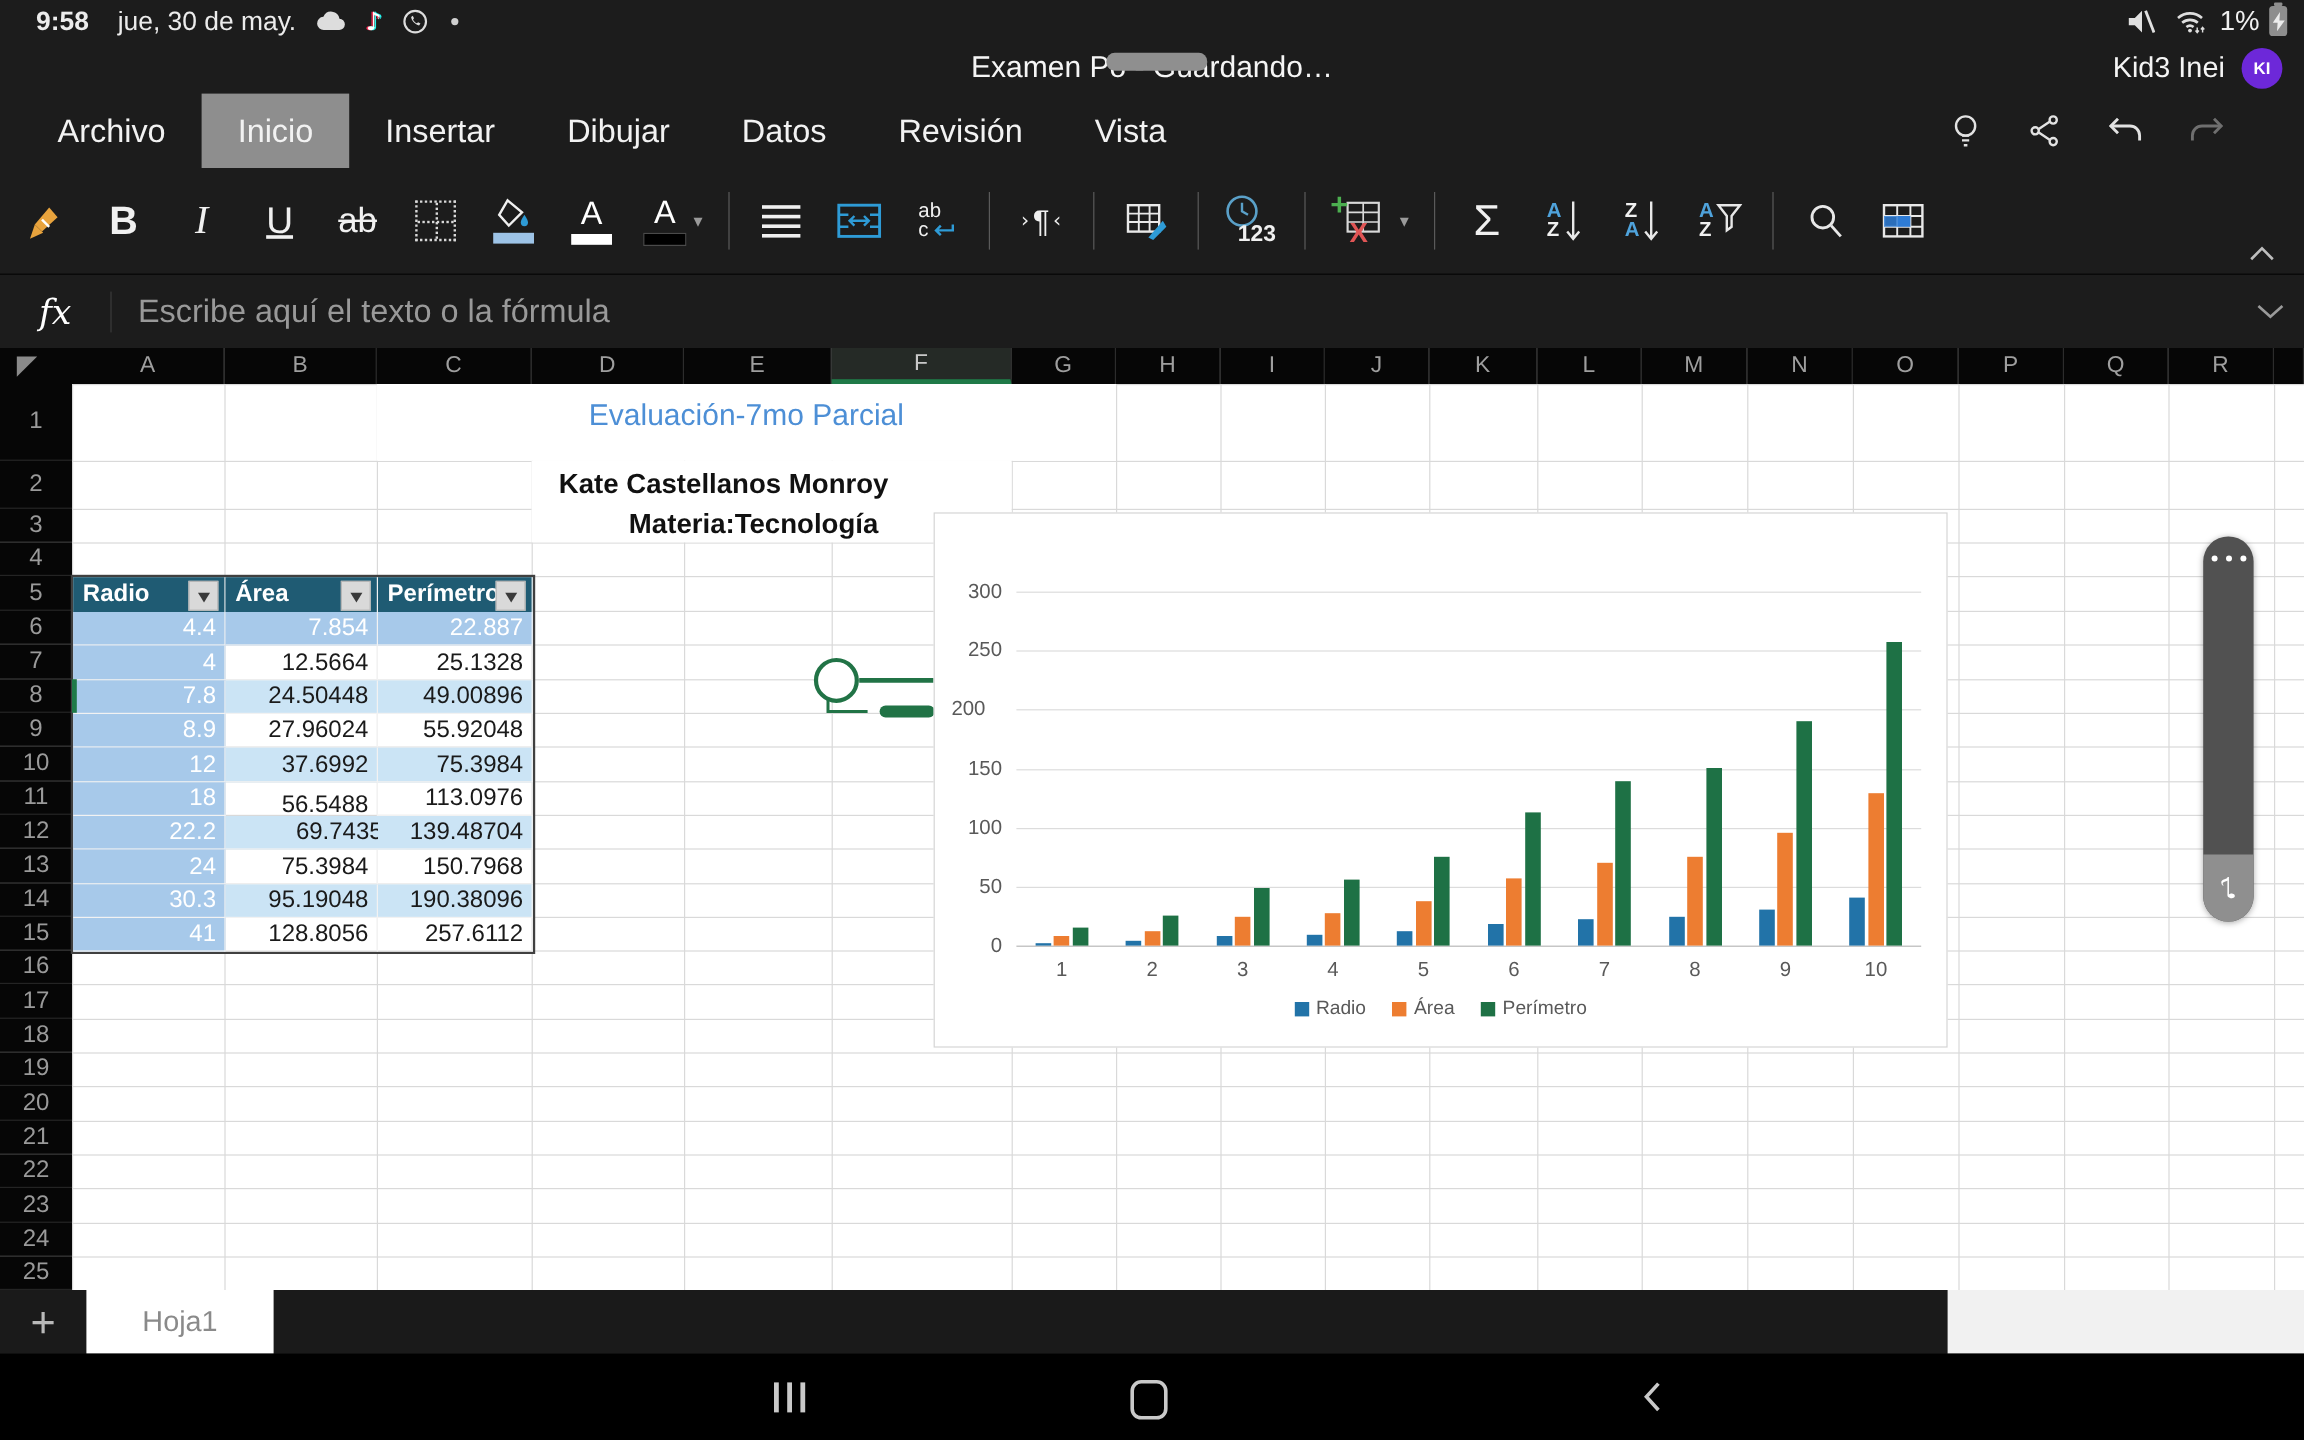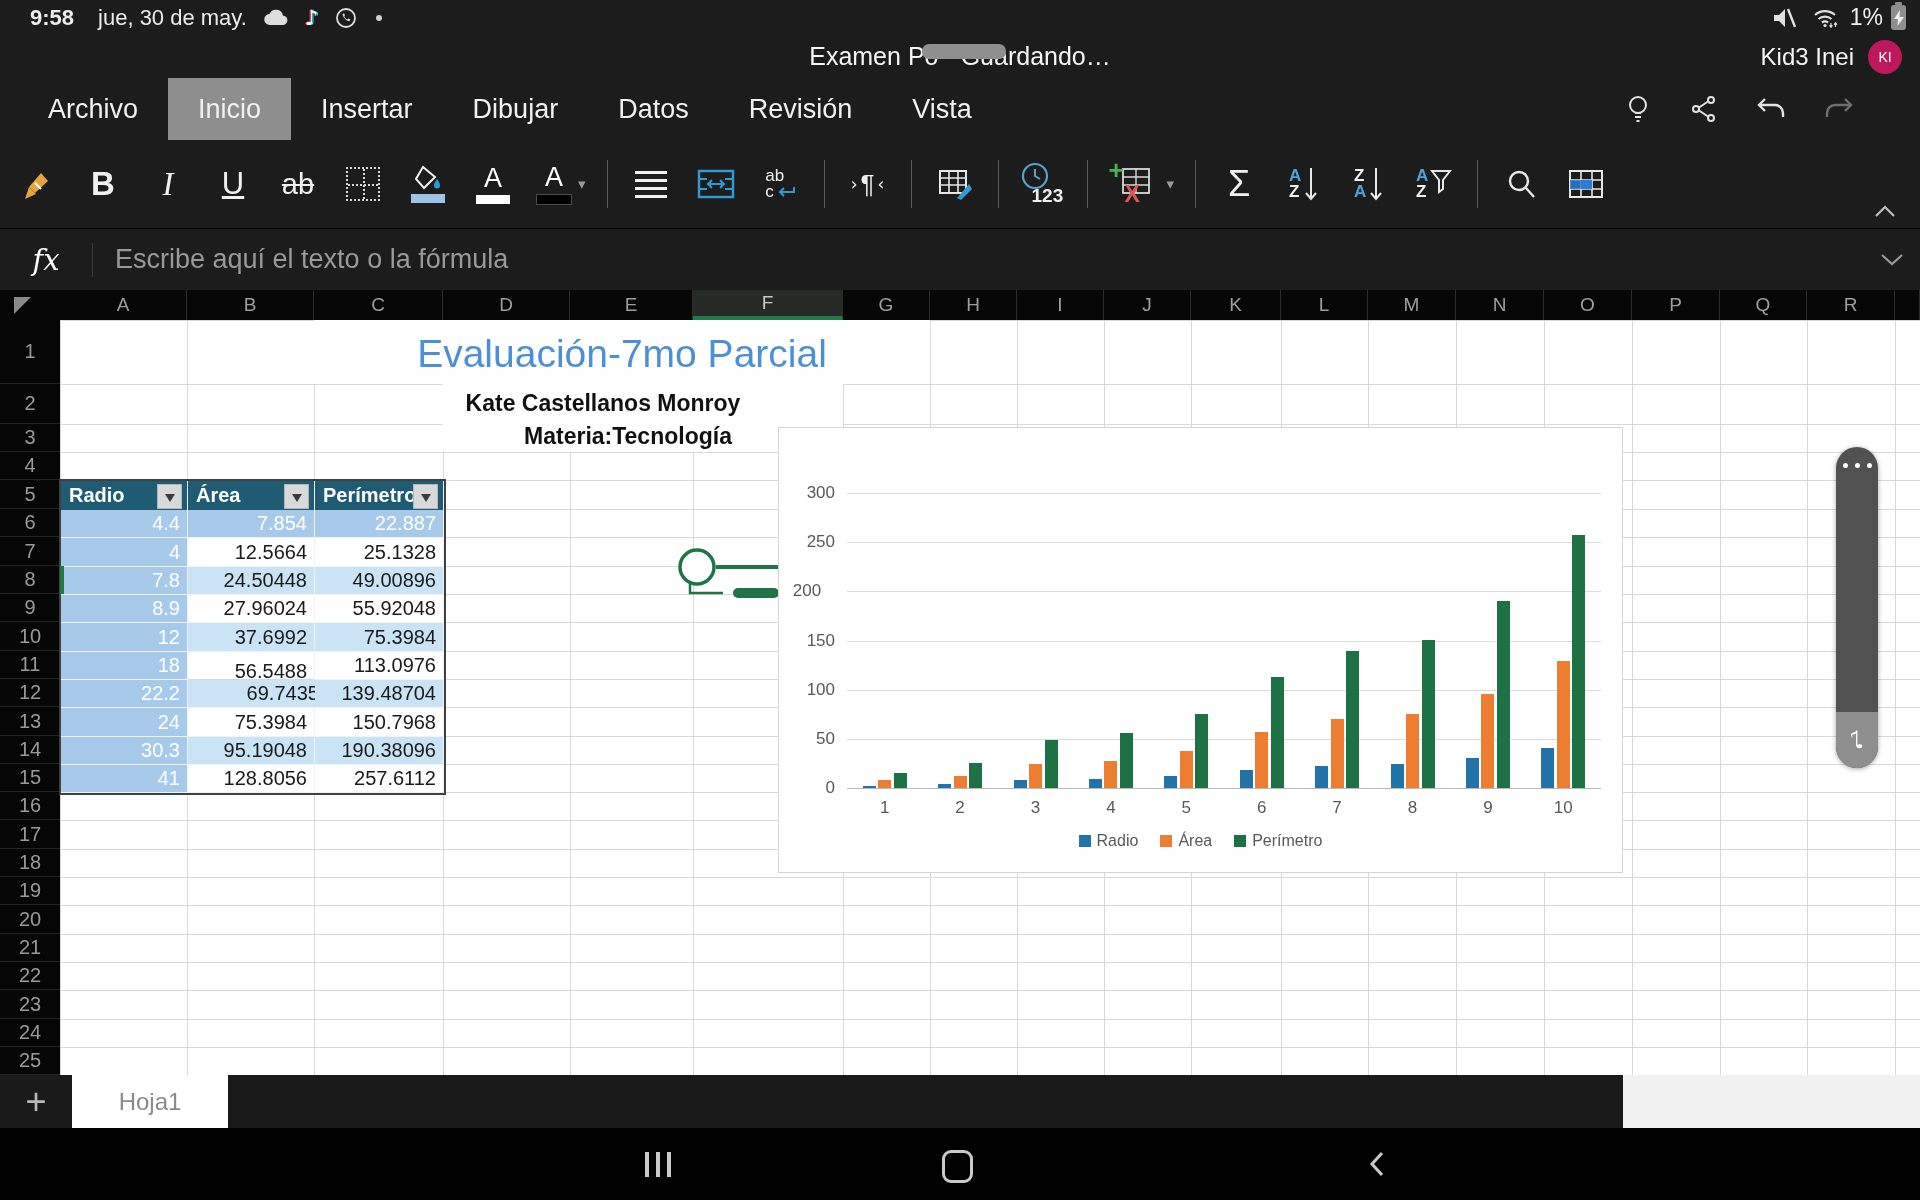--- a/index.html
+++ b/index.html
@@ -17,21 +17,21 @@
   #sb-right{margin-left:auto;display:flex;align-items:center;margin-right:14px}
   #sb-right .pct{font-size:23px;color:#f0f0f0;margin:0 8px 0 10px}
   .batt{width:15px;height:25px;background:#8e8e8e;border-radius:3px;position:relative;display:flex;align-items:center;justify-content:center}
   .batt:before{content:"";position:absolute;top:-3px;left:4px;width:7px;height:3px;background:#8e8e8e;border-radius:1px}
   
   #titlebar{left:0;top:35px;width:1920px;height:43px;display:flex;align-items:center;color:#f5f5f5}
   #doc-title{position:absolute;left:0;width:1920px;text-align:center;font-size:25px}
   #redact{position:absolute;left:922px;top:9px;width:84px;height:15px;background:#8f8f8f;border-radius:7px}
   #account{margin-left:auto;display:flex;align-items:center;gap:14px;padding-right:18px;z-index:2}
   #account .name{font-size:24px}
-  .avatar{width:34px;height:34px;border-radius:50%;background:#be185d;color:#fff;font-size:14px;font-weight:normal;
+  .avatar{width:34px;height:34px;border-radius:50%;background:#6d28d9;color:#fff;font-size:14px;font-weight:bold;
           display:flex;align-items:center;justify-content:center}
   
   #ribbon{left:0;top:78px;width:1920px;height:62px;display:flex;align-items:stretch;color:#f2f2f2}
   .rtab{font-size:27px;display:flex;align-items:center;padding:0 30px;cursor:default}
   .rtab.active{background:#8e8e8e}
   #ribbon-icons{margin-left:auto;display:flex;align-items:center;gap:38px;padding-right:66px}
   
   #toolbar{left:0;top:140px;width:1920px;height:88px;display:flex;align-items:center;gap:21px;padding:0 16px;box-sizing:border-box}
   .tb{height:88px;min-width:44px;display:flex;align-items:center;justify-content:center;color:#f0f0f0;font-size:30px}
   .tdiv{width:1px;height:48px;background:#5a5a5a}
@@ -64,21 +64,21 @@
   .colhdr{position:absolute;top:0;height:30px;background:#060606;color:#9e9e9e;font-size:19px;
           display:flex;align-items:center;justify-content:center;border-right:1px solid #2c2c2c;box-sizing:border-box}
   .colhdr.sel{background:#252a26;color:#c8c8c8;border-bottom:4px solid #1f7a48}
   .rowhdr{position:absolute;left:0;width:60px;background:#060606;color:#9a9a9a;font-size:20px;
           display:flex;align-items:center;justify-content:center;border-bottom:1px solid #242424;box-sizing:border-box}
   #selall{position:absolute;left:0;top:0;width:60px;height:30px;background:#060606;display:flex;align-items:center;justify-content:flex-start;padding-left:14px;box-sizing:border-box}
   #selall .tri{width:0;height:0;border-top:17px solid #8a8a8a;border-right:17px solid transparent}
   .gl-v{position:absolute;width:1px;background:#d9d9d9;top:30px;height:755px}
   .gl-h{position:absolute;height:1px;background:#d9d9d9;left:60px;width:1860px}
   .patch{position:absolute;background:#fff}
-  #cell-title{font-size:39px;color:#4d8fd6;text-align:center}
+  #cell-title{font-size:25px;color:#4d8fd6;text-align:center}
   #cell-author,#cell-subject{font-size:23px;font-weight:bold;color:#111;text-align:center}
   
   #table-region{position:absolute;left:60px;top:190px;width:383px;height:312px;border:2px solid #404040;box-sizing:content-box;margin-left:-1px;margin-top:-1px}
   .thcell{position:absolute;background:#1f5b73;color:#fff;font-weight:bold;font-size:20px;display:flex;align-items:center;
           padding-left:8px;box-sizing:border-box;border-right:1px solid #f2f2f2}
   .fbtn{position:absolute;right:5px;top:3px;width:23px;height:23px;background:#d9d9d9;border:1px solid #b5b5b5;
         display:flex;align-items:center;justify-content:center}
   .fbtn .tri{width:0;height:0;border-top:8px solid #3a3a3a;border-left:5px solid transparent;border-right:5px solid transparent;margin-top:2px}
   .tcell{position:absolute;font-size:20px;display:flex;align-items:center;justify-content:flex-end;
          padding-right:7px;box-sizing:border-box;border-right:1px solid #f2f2f2;border-bottom:1px solid #f2f2f2;color:#1a1a1a}

